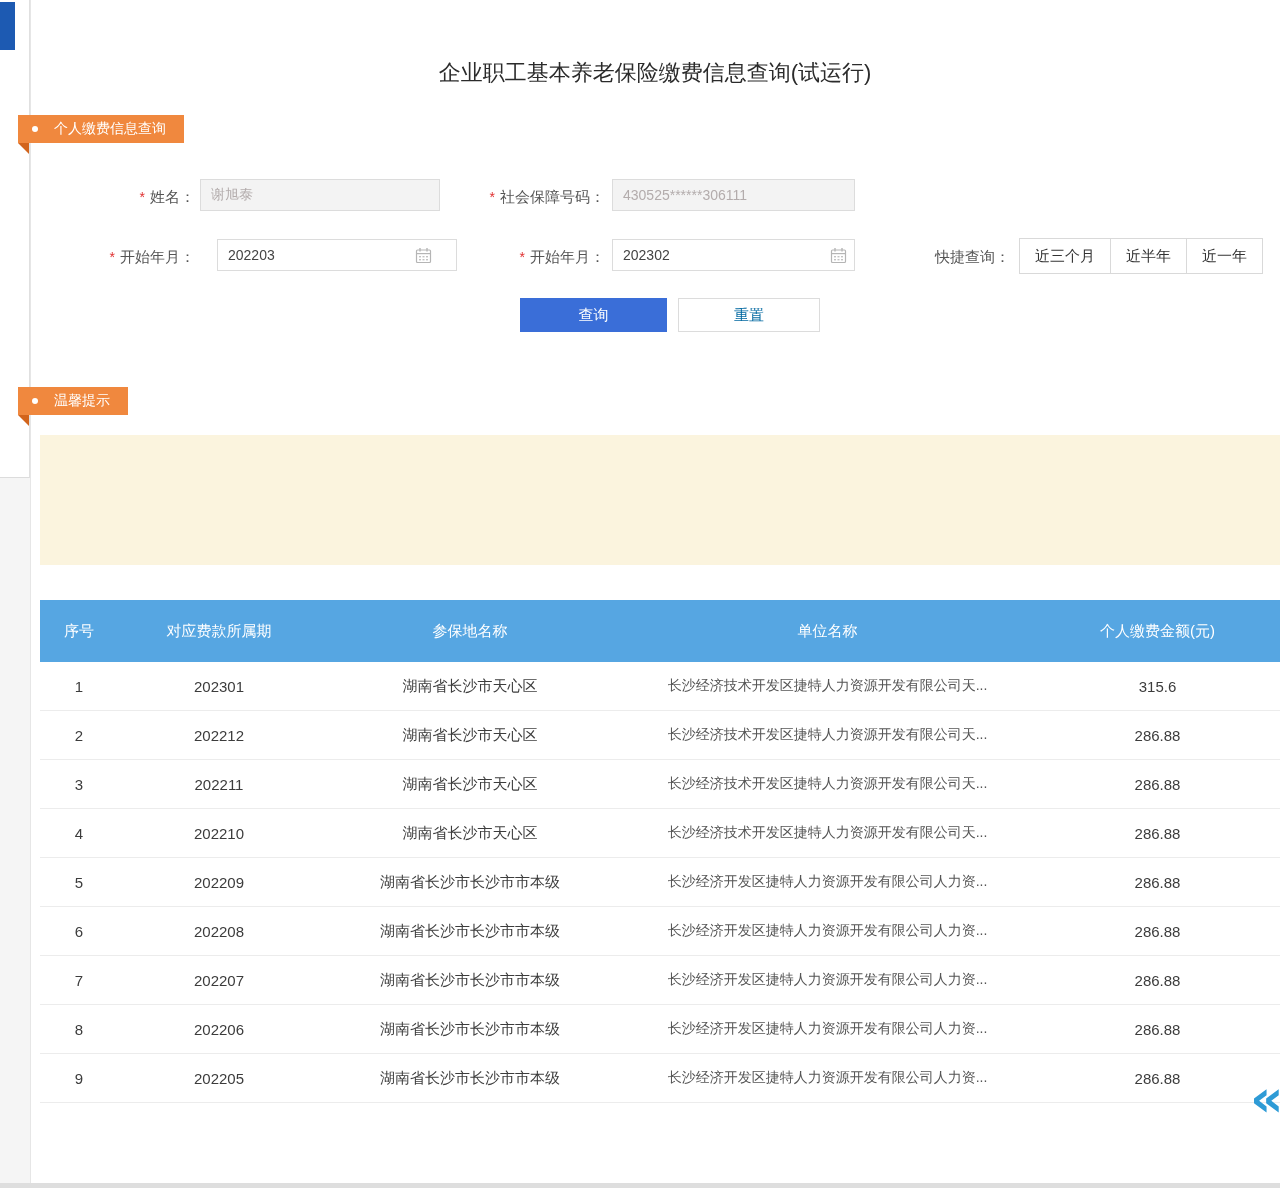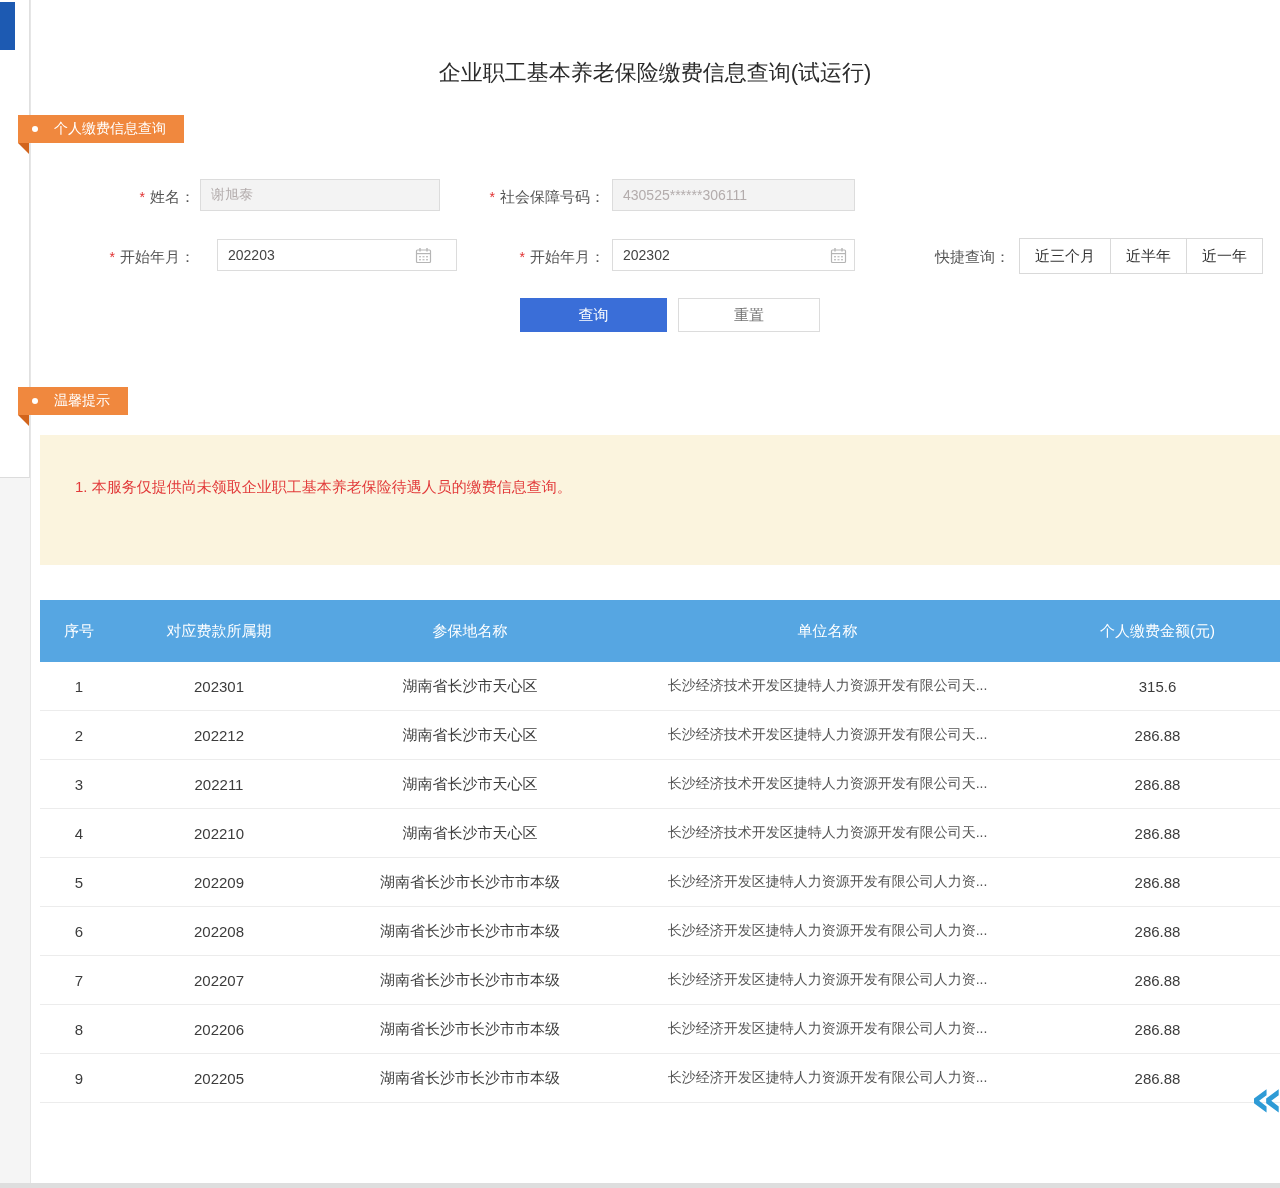--- a/index.html
+++ b/index.html
@@ -58,21 +58,21 @@
     height:36px;line-height:34px;padding:0 15px;border:1px solid #d9d9d9;
     background:#fff;font-size:15px;color:#333;margin-left:-1px;cursor:pointer;
     box-sizing:border-box;white-space:nowrap;
   }
   
   .btn{
     position:absolute;height:34px;border:none;font-size:15px;cursor:pointer;z-index:3;
     font-family:"Liberation Sans","DejaVu Sans",sans-serif;
   }
   .btn-primary{background:#3a6ed8;color:#fff;width:147px;}
-  .btn-plain{background:#fff;color:#737373;border:1px solid #dcdcdc;width:142px;box-sizing:border-box;}
+  .btn-plain{background:#fff;color:#0369a1;border:1px solid #dcdcdc;width:142px;box-sizing:border-box;}
   
   .notice-box{
     position:absolute;left:40px;top:435px;width:1240px;height:130px;
     background:#fbf4de;box-sizing:border-box;z-index:3;
     padding:40px 0 0 35px;
   }
   .notice-line{color:#e23a3a;font-size:15px;line-height:24px;}
   
   .result-table{
     position:absolute;left:40px;top:600px;width:1240px;z-index:3;
@@ -169,21 +169,20 @@
 <button class="btn btn-primary" style="left:520px;top:298px;">查询</button>
 <button class="btn btn-plain" style="left:678px;top:298px;">重置</button>
 
 <div class="ribbon" style="top:387px;">
   <span class="dot"></span>
   <span>温馨提示</span>
 </div>
 <div class="ribbon-fold" style="top:415px;"></div>
 
 <div class="notice-box">
-  <div class="notice-line">1. 本服务仅提供尚未领取企业职工基本养老保险待遇人员的缴费信息查询。</div>
 </div>
 
 <table class="result-table">
   <colgroup>
     <col style="width:78px">
       <col style="width:202px">
       <col style="width:300px">
       <col style="width:415px">
       <col style="width:245px">
   </colgroup>

